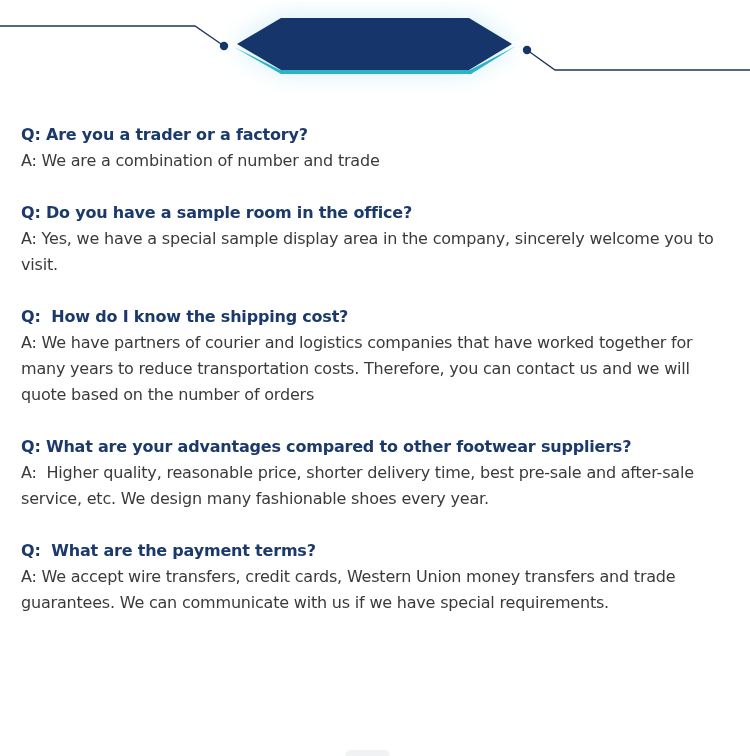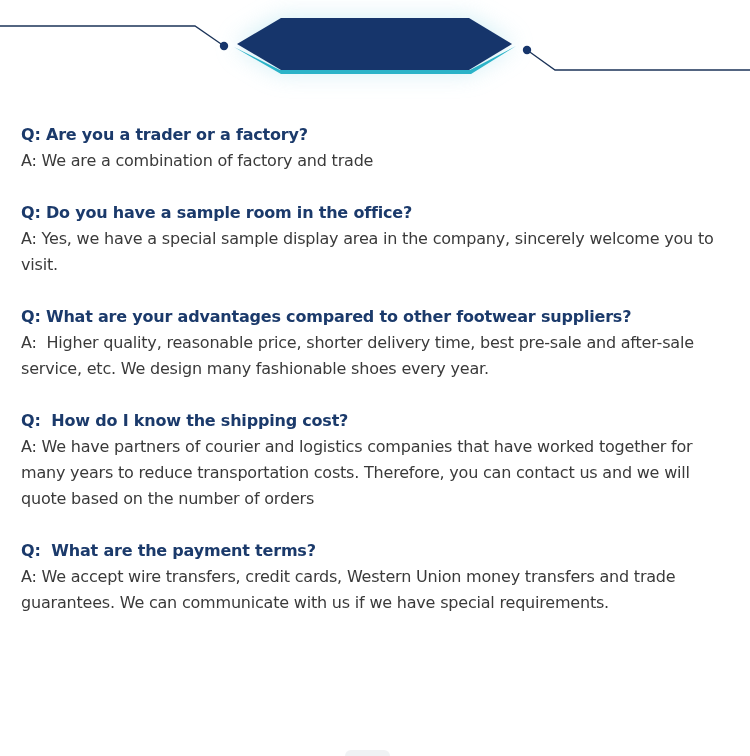--- a/index.html
+++ b/index.html
@@ -40,33 +40,33 @@
     <polygon points="234,47 281,74 471,74 516,46 470,70 280,70" fill="#2bb3c8"></polygon>
 
     <polygon points="237,44 281,18 469,18 512,44 469,70 281,70" fill="#16356b"></polygon>
   </svg>
   <div class="faq-title">FAQ</div>
 </div>
 
 <div class="faq-list">
   <div class="faq-item">
     <div class="q">Q: Are you a trader or a factory?</div>
-    <div class="a">A: We are a combination of factory and trade</div>
+    <div class="a">A: We are a combination of number and trade</div>
   </div>
   <div class="faq-item">
     <div class="q">Q: Do you have a sample room in the office?</div>
     <div class="a">A: Yes, we have a special sample display area in the company, sincerely welcome you to visit.</div>
   </div>
   <div class="faq-item">
+    <div class="q">Q:  How do I know the shipping cost?</div>
+    <div class="a">A: We have partners of courier and logistics companies that have worked together for many years to reduce transportation costs. Therefore, you can contact us and we will quote based on the number of orders</div>
+  </div>
+  <div class="faq-item">
     <div class="q">Q: What are your advantages compared to other footwear suppliers?</div>
     <div class="a">A:  Higher quality, reasonable price, shorter delivery time, best pre-sale and after-sale service, etc. We design many fashionable shoes every year.</div>
-  </div>
-  <div class="faq-item">
-    <div class="q">Q:  How do I know the shipping cost?</div>
-    <div class="a">A: We have partners of courier and logistics companies that have worked together for many years to reduce transportation costs. Therefore, you can contact us and we will quote based on the number of orders</div>
   </div>
   <div class="faq-item">
     <div class="q">Q:  What are the payment terms?</div>
     <div class="a">A: We accept wire transfers, credit cards, Western Union money transfers and trade guarantees. We can communicate with us if we have special requirements.</div>
   </div>
 </div>
 
 <div class="bottom-hint"></div>
 
 </body></html>

